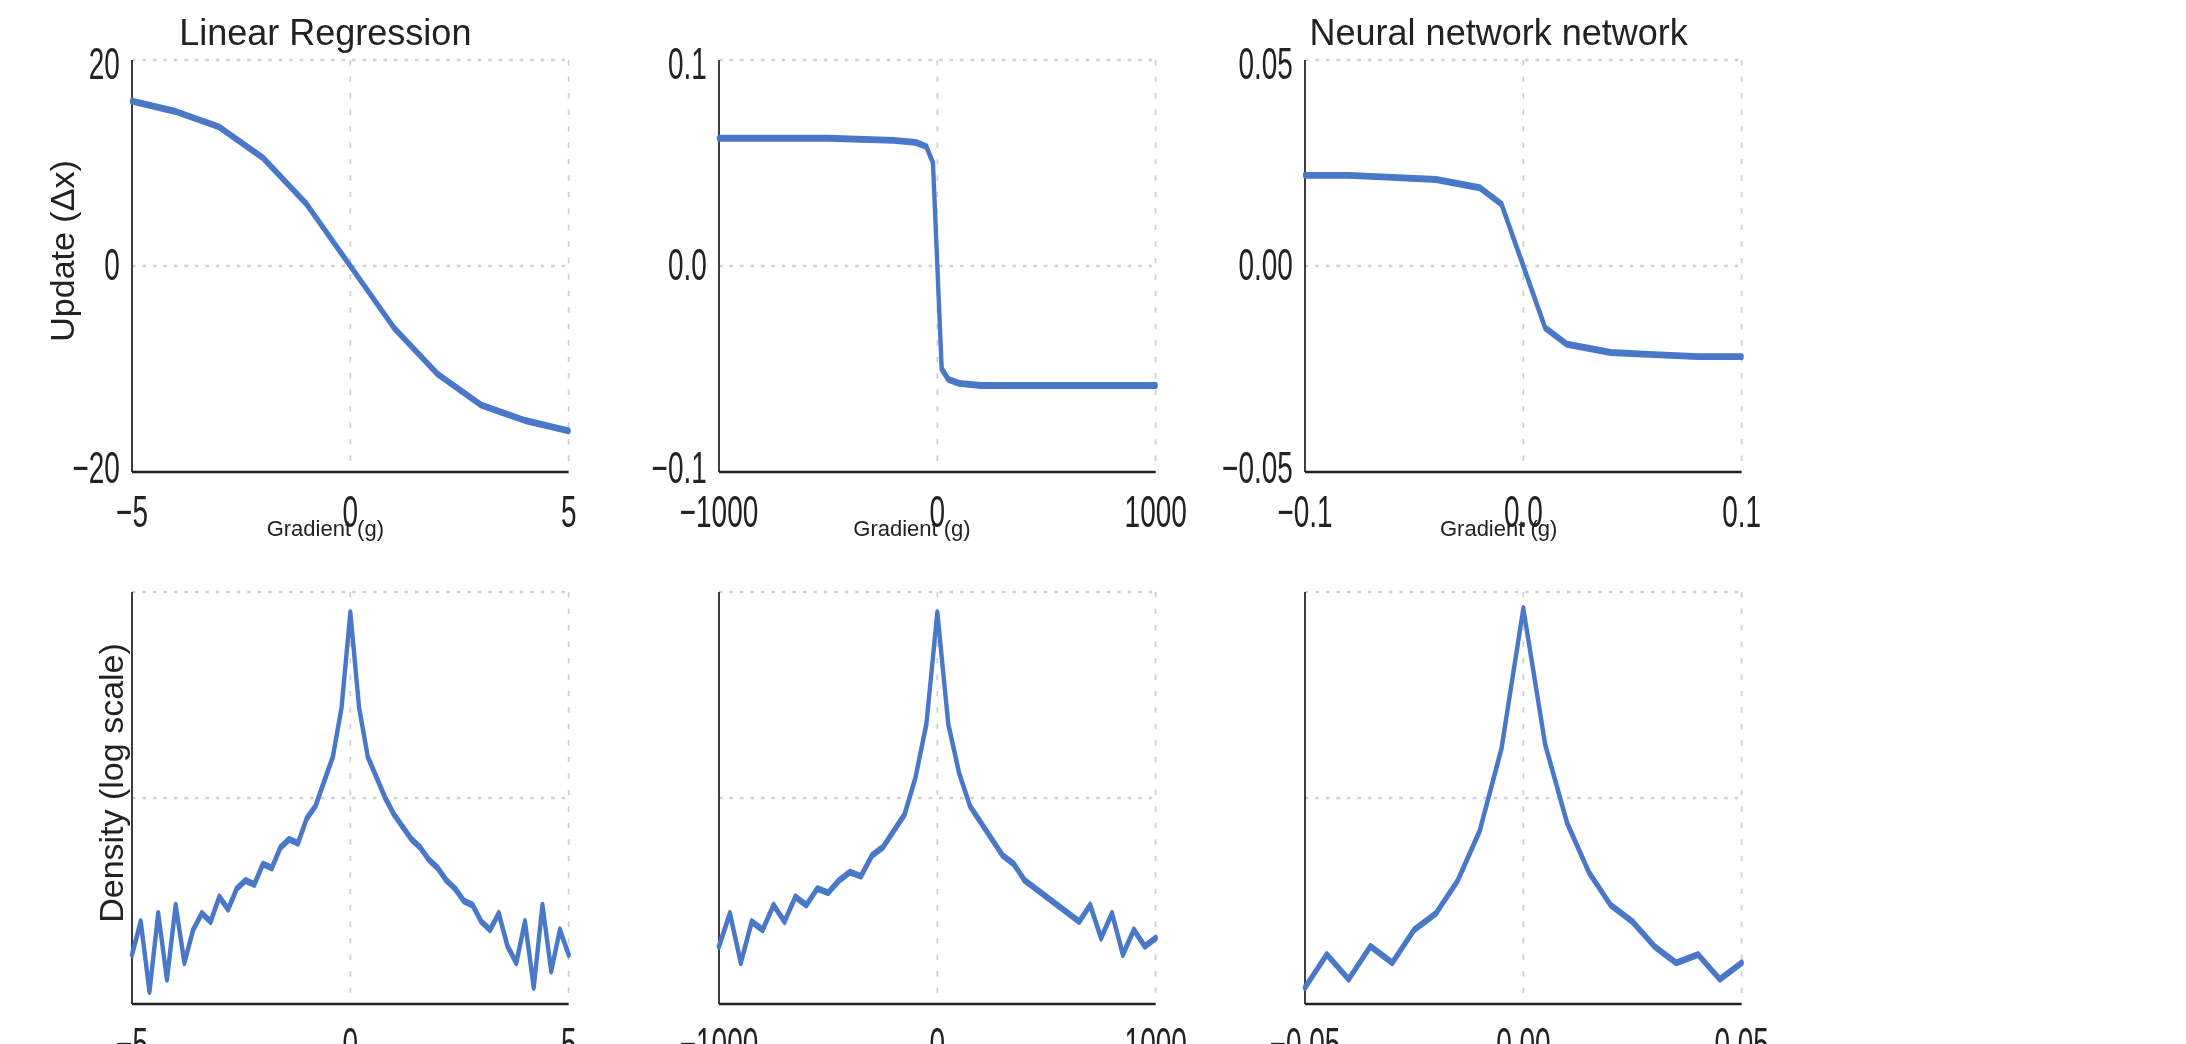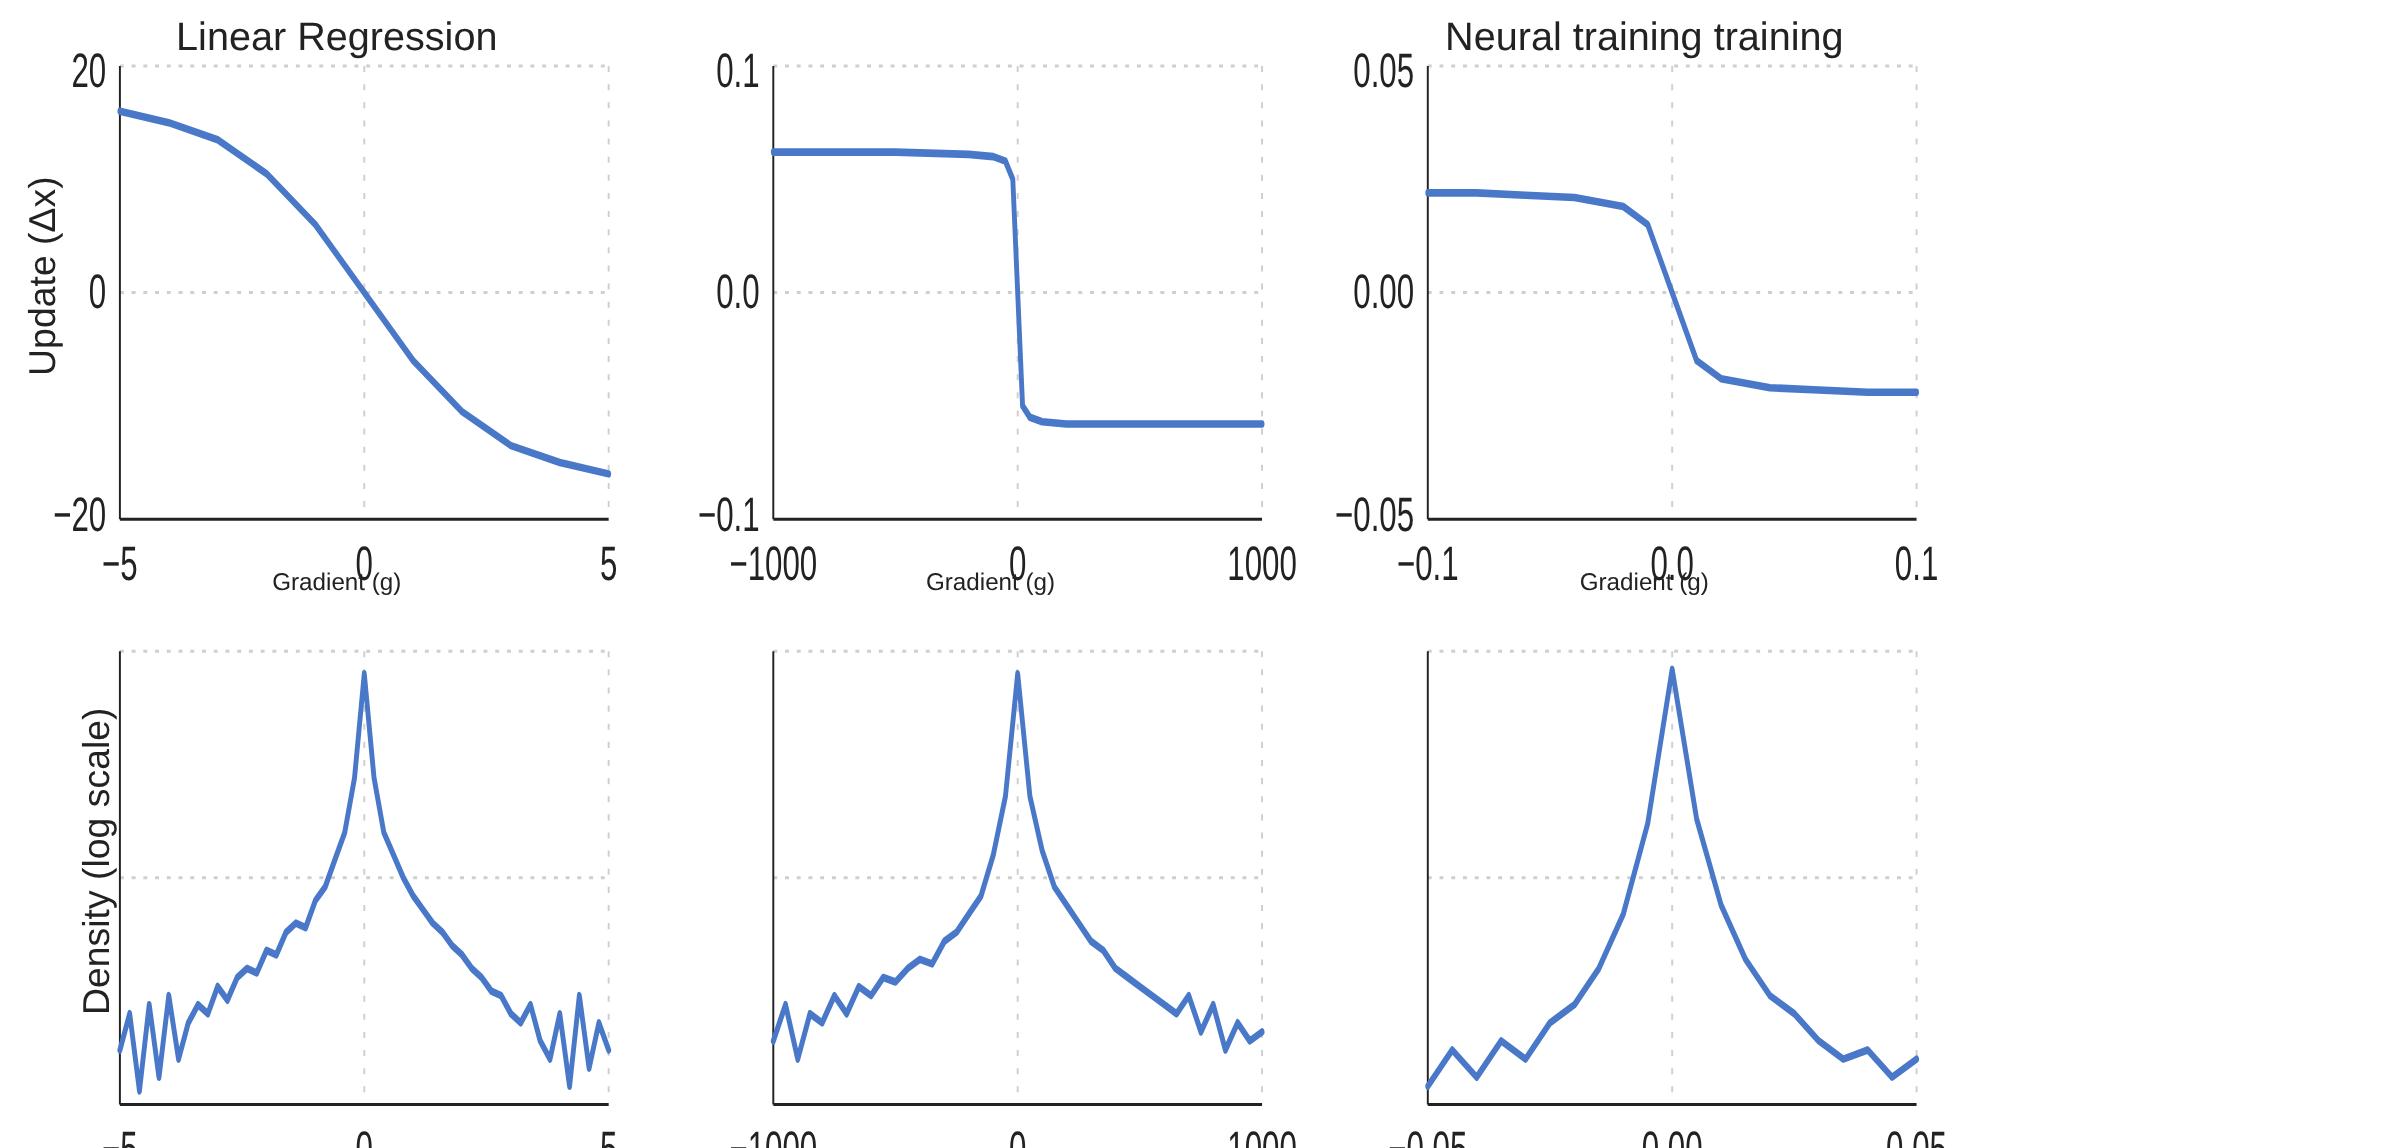--- a/index.html
+++ b/index.html
@@ -1,16 +1,16 @@
 <!DOCTYPE html>
 <html><head>
 <meta charset="utf-8">
 <style>
   html,body{margin:0;padding:0;background:#fff;font-family:"Helvetica Neue",Helvetica,Arial,sans-serif;color:#222;}
-  .fig{width:1792px;height:1044px;position:relative;box-sizing:border-box;padding:20px 40px 30px 49px;}
+  .fig{width:1792px;height:1044px;position:relative;box-sizing:border-box;padding:20px 40px 30px 72px;}
   .grid{display:grid;grid-template-columns:repeat(3,1fr);grid-template-rows:1fr 1fr;column-gap:80px;row-gap:70px;height:100%;}
   .panel{position:relative;}
   .title{position:absolute;top:-8px;left:0;right:0;text-align:center;font-size:36px;}
   .ylabel{position:absolute;left:-100px;top:50%;transform:translateY(-50%) rotate(-90deg);transform-origin:center;font-size:34px;white-space:nowrap;}
   .xlabel{position:absolute;left:0;right:0;bottom:-60px;text-align:center;font-size:22px;}
   .plot{position:absolute;left:60px;right:10px;top:40px;bottom:10px;}
   svg{width:100%;height:100%;display:block;overflow:visible;}
   .axis-line{stroke:#222;stroke-width:2;fill:none;}
   .grid-line{stroke:#cfcfcf;stroke-width:2;stroke-dasharray:4 8;fill:none;}
   .curve{stroke:#4a78c9;stroke-width:5;fill:none;stroke-linejoin:round;stroke-linecap:round;}
@@ -70,21 +70,21 @@
           <g>
             <text class="tick-label tick-label-x" x="0" y="340">−1000</text>
             <text class="tick-label tick-label-x" x="250" y="340">0</text>
             <text class="tick-label tick-label-x" x="500" y="340">1000</text>
           </g>
         </svg>
       </div>
     </div>
 
     <div class="panel">
-      <div class="title">Neural training training</div>
+      <div class="title">Neural network network</div>
       <div class="xlabel">Gradient (g)</div>
       <div class="plot">
         <svg viewBox="0 0 500 300" preserveAspectRatio="none">
           <line class="grid-line" x1="0" y1="0" x2="500" y2="0"></line>
           <line class="grid-line" x1="0" y1="150" x2="500" y2="150"></line>
           <line class="grid-line" x1="250" y1="0" x2="250" y2="300"></line>
           <line class="grid-line" x1="500" y1="0" x2="500" y2="300"></line>
           <line class="axis-line" x1="0" y1="0" x2="0" y2="300"></line>
           <line class="axis-line" x1="0" y1="300" x2="500" y2="300"></line>
           <polyline class="curve" points="0.0,84.0 50.0,84.0 100.0,85.5 150.0,87.0 200.0,93.0 225.0,105.0 250.0,150.0 275.0,195.0 300.0,207.0 350.0,213.0 400.0,214.5 450.0,216.0 500.0,216.0"></polyline>

